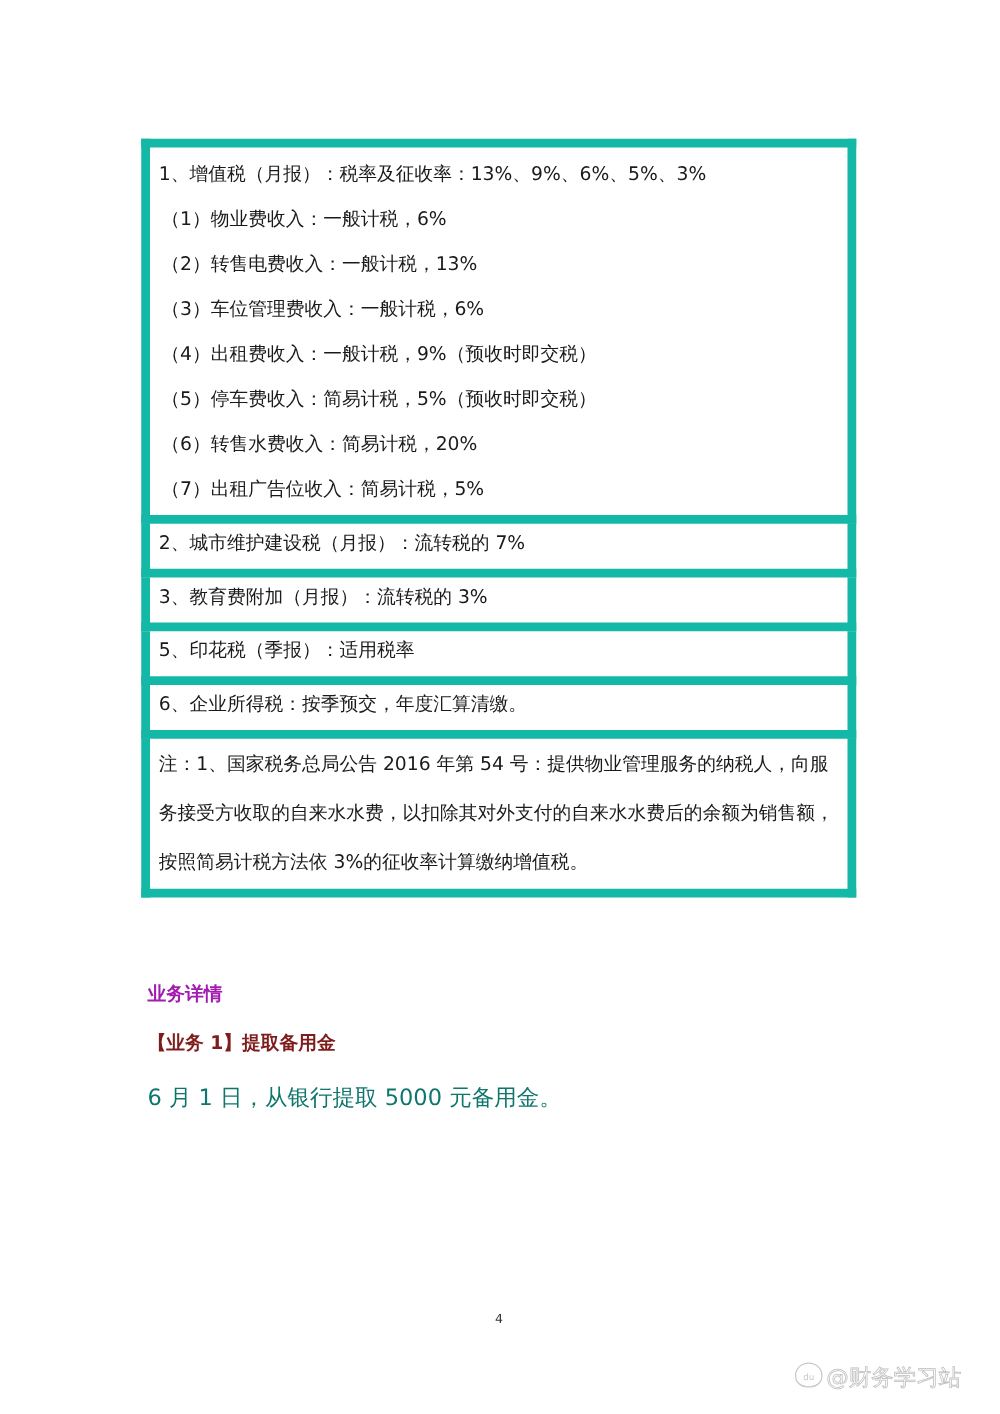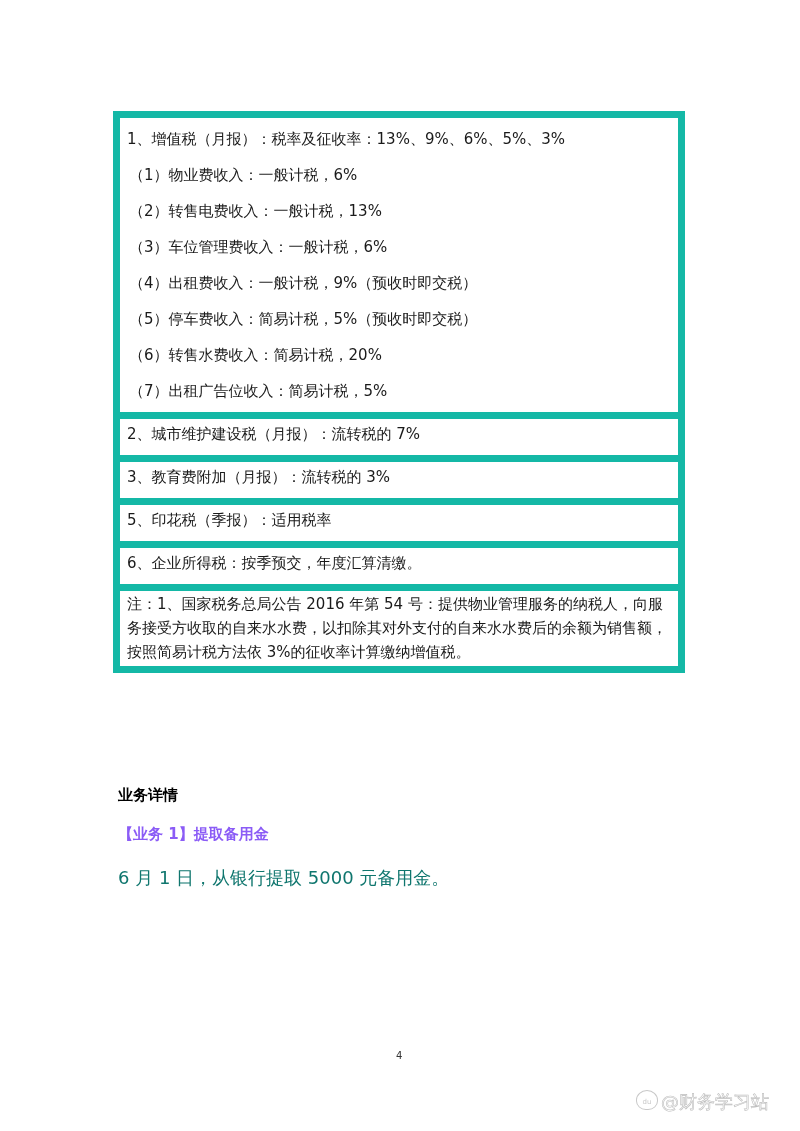--- a/index.html
+++ b/index.html
@@ -6,23 +6,23 @@
   body { width:800px; height:1131px; position:relative; overflow:hidden;
          font-family:"DejaVu Sans", "Liberation Sans", sans-serif; color:#1a1a1a; }
   .tax-table { position:absolute; left:113px; top:111px; width:572px;
                border:1px solid #7a7a7a; border-collapse:collapse; }
   .tax-table td { border:7px solid #14b8a6; padding:0 0 0 7px; font-size:15px;
                   vertical-align:top; }
   .vat-cell { padding-top:6px !important; padding-bottom:6px !important; }
   .vat-line { height:36px; line-height:30px; white-space:nowrap; }
   .vat-line.sub { padding-left:2px; }
   .row-cell { height:36px; line-height:30px; white-space:nowrap; }
-  .note-cell { line-height:24px; padding-top:1px !important; padding-bottom:2px !important; padding-right:6px !important; }
-  .section-heading { position:absolute; left:118px; top:786px; font-size:15px; font-weight:bold; color:#000000; }
-  .business-title { position:absolute; left:118px; top:825px; font-size:15px; font-weight:bold; color:#8b5cf6; }
+  .note-cell { line-height:39px; padding-top:1px !important; padding-bottom:2px !important; padding-right:6px !important; }
+  .section-heading { position:absolute; left:118px; top:786px; font-size:15px; font-weight:bold; color:#a21caf; }
+  .business-title { position:absolute; left:118px; top:825px; font-size:15px; font-weight:bold; color:#7f1d1d; }
   .business-desc { position:absolute; left:118px; top:866px; font-size:18px; color:#0f766e; }
   .page-number { position:absolute; left:396px; top:1050px; font-size:10px; color:#333; }
   .watermark { position:absolute; left:636px; top:1090px; font-size:18px; color:#ffffff;
                -webkit-text-stroke:0.6px #bdbdbd; display:flex; align-items:flex-start; gap:3px; }
   .paw-icon { width:20px; height:18px; border:1px solid #c8c8c8; border-radius:50% 50% 45% 45%;
               font-size:7px; color:#c8c8c8; -webkit-text-stroke:0; text-align:center; line-height:22px; }
 </style>
 </head>
 <body>
 

